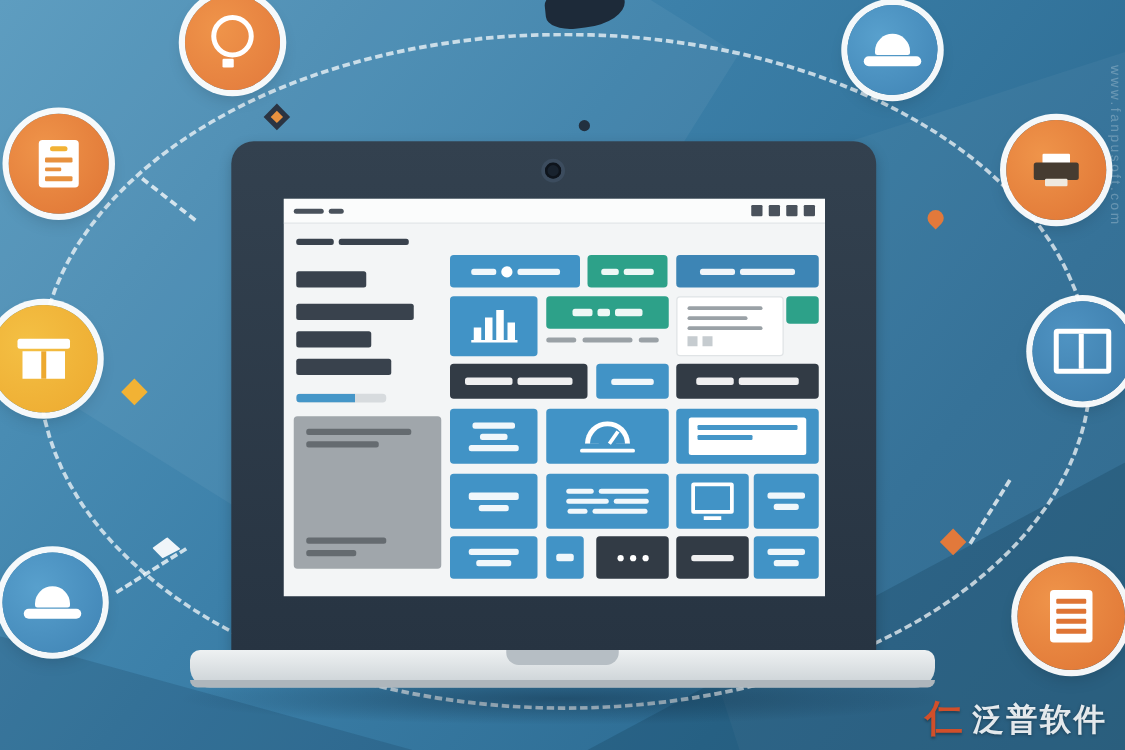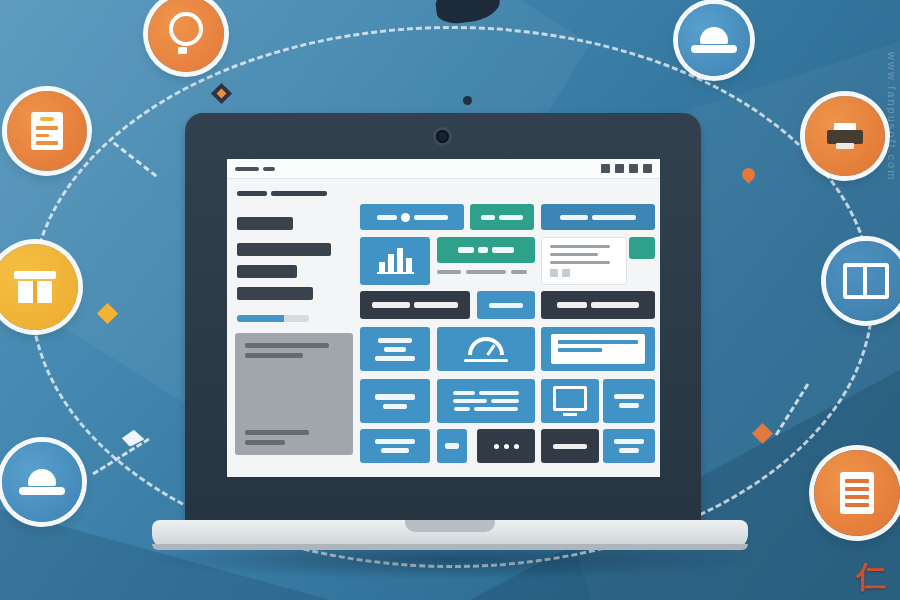--- a/index.html
+++ b/index.html
@@ -393,16 +393,17 @@
     </div>
   </div>
 
   <div class="base">
     <div class="notch"></div>
     <div class="base-edge"></div>
   </div>
 
   <div class="wm">
     <span class="wm-logo">仁</span>
+    <span class="wm-text">泛普软件</span>
   </div>
   <div class="wm-url">www.fanpusoft.com</div>
 
 </div>
 
 </body></html>

